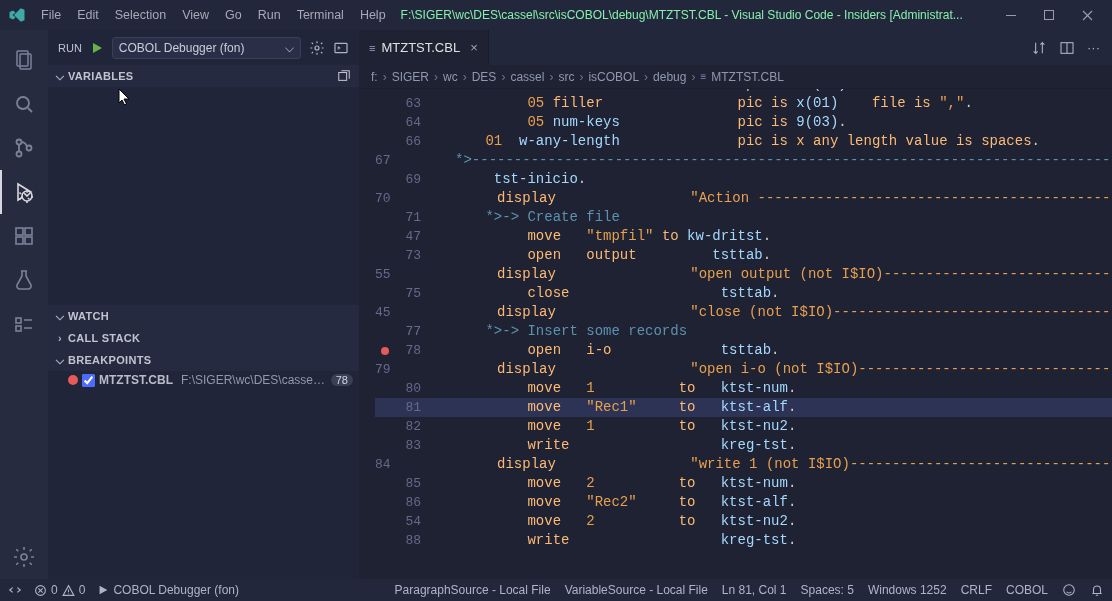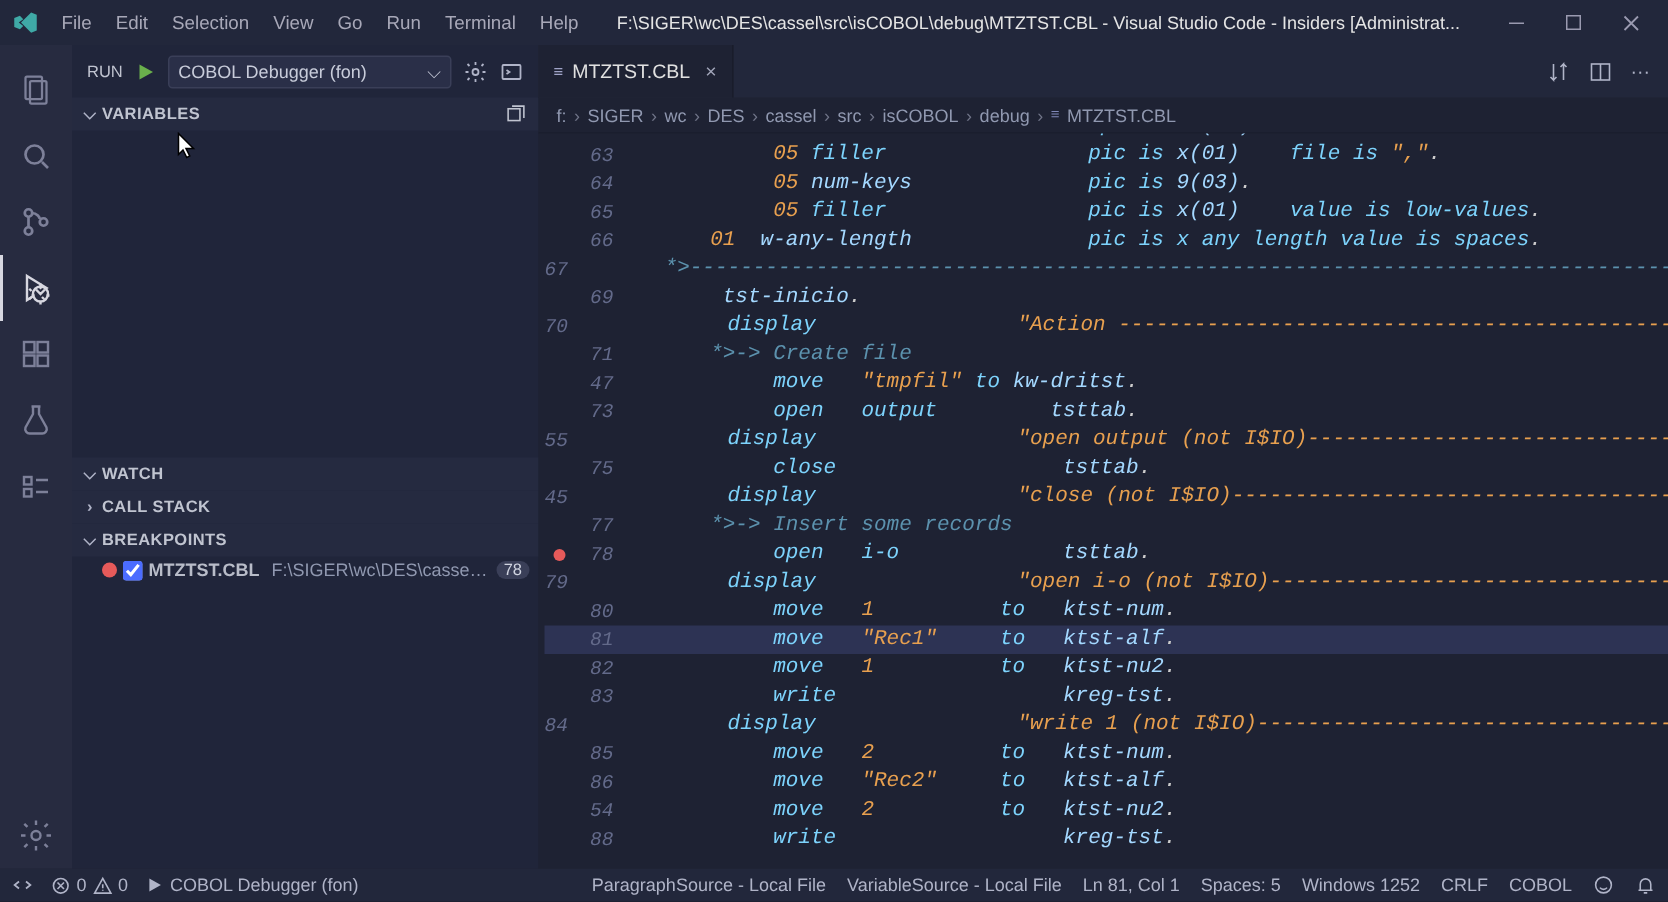--- a/index.html
+++ b/index.html
@@ -16,21 +16,21 @@
   height: 30px;
   background: #22273b;
   display: flex;
   align-items: center;
   padding: 0 6px 0 8px;
   color: #a8a8b8;
 }
 .titlebar .logo { width: 18px; height: 18px; margin-right: 8px; }
 .titlebar .menu { display: flex; gap: 2px; }
 .titlebar .menu span { padding: 4px 7px; cursor: default; font-size: 12.5px; }
-.titlebar .title { flex: 1; text-align: center; font-size: 12px; color: #e5e5e5; overflow: hidden; text-overflow: ellipsis; white-space: nowrap; padding: 0 8px; }
+.titlebar .title { flex: 1; text-align: left; font-size: 12px; color: #86efac; overflow: hidden; text-overflow: ellipsis; white-space: nowrap; padding: 0 8px; }
 .titlebar .winbtns { display: flex; gap: 0; }
 .titlebar .winbtns div { width: 38px; height: 30px; display: flex; align-items: center; justify-content: center; color: #9a9ab0; }
 
 .main { display: flex; height: 549px; }
 
 .activitybar {
   width: 48px;
   background: #272b40;
   display: flex;
   flex-direction: column;
@@ -150,34 +150,34 @@
 .code {
   flex: 1;
   font-family: Consolas, "Courier New", monospace;
   font-size: 14px;
   line-height: 19px;
   overflow: hidden;
   position: relative;
 }
 .code-inner {
   position: absolute;
-  top: 0; left: 4px; right: 0; font-style: italic;
+  top: 0; left: 16px; right: 0;
 }
 .line {
   display: flex;
   height: 19px;
   white-space: pre;
 }
 .line .glyph { width: 20px; display: flex; align-items: center; justify-content: center; }
 .line .bp { width: 8px; height: 8px; border-radius: 50%; background: #e65a5a; }
 .line .ln { width: 40px; text-align: right; color: #636a8a; padding-right: 14px; font-size: 13px; }
 .line .txt { flex: 1; }
 .line.hl { background: #2d3354; }
 
-.k-blue { color: #7dd3fc; }
+.k-blue { color: #fdba74; }
 .k-str { color: #e8a04f; }
 .k-num { color: #e8a04f; }
 .k-id { color: #a4d8ff; }
 .k-comment { color: #5c92ae; }
 
 .statusbar {
   height: 22px;
   background: #22273b;
   display: flex;
   align-items: center;
@@ -402,21 +402,20 @@
         <span class="sep">›</span>
         <span class="cblic">≡</span>
         <span>MTZTST.CBL</span>
       </div>
 
     <div class="code">
       <div class="code-inner" id="code-lines" style="top: -14px;">
           <div class="line"><div class="glyph"></div><div class="ln">62</div><div class="txt">           <span class="k-num">05</span> <span class="k-id">min-rec-size</span>           <span class="k-blue">pic is</span> <span class="k-id">9(10)</span>.</div></div>
           <div class="line"><div class="glyph"></div><div class="ln">63</div><div class="txt">           <span class="k-num">05</span> <span class="k-blue">filler</span>                <span class="k-blue">pic is</span> <span class="k-id">x(01)</span>    <span class="k-blue">file is</span> <span class="k-str">","</span>.</div></div>
           <div class="line"><div class="glyph"></div><div class="ln">64</div><div class="txt">           <span class="k-num">05</span> <span class="k-id">num-keys</span>              <span class="k-blue">pic is</span> <span class="k-id">9(03)</span>.</div></div>
-          <div class="line"><div class="glyph"></div><div class="ln">65</div><div class="txt">           <span class="k-num">05</span> <span class="k-blue">filler</span>                <span class="k-blue">pic is</span> <span class="k-id">x(01)</span>    <span class="k-blue">value is low-values</span>.</div></div>
           <div class="line"><div class="glyph"></div><div class="ln">66</div><div class="txt">      <span class="k-num">01</span>  <span class="k-id">w-any-length</span>              <span class="k-blue">pic is x any length value is spaces</span>.</div></div>
           <div class="line"><div class="glyph"></div><div class="ln">67</div><div class="txt">      <span class="k-comment">*&gt;---------------------------------------------------------------------------------</span></div></div>
           <div class="line"><div class="glyph"></div><div class="ln">69</div><div class="txt">       <span class="k-id">tst-inicio</span>.</div></div>
           <div class="line"><div class="glyph"></div><div class="ln">70</div><div class="txt">           <span class="k-blue">display</span>                <span class="k-str">"Action ---------------------------------------------</span></div></div>
           <div class="line"><div class="glyph"></div><div class="ln">71</div><div class="txt">      <span class="k-comment">*&gt;-&gt; Create file</span></div></div>
           <div class="line"><div class="glyph"></div><div class="ln">47</div><div class="txt">           <span class="k-blue">move</span>   <span class="k-str">"tmpfil"</span> <span class="k-blue">to</span> <span class="k-id">kw-dritst</span>.</div></div>
           <div class="line"><div class="glyph"></div><div class="ln">73</div><div class="txt">           <span class="k-blue">open</span>   <span class="k-blue">output</span>         <span class="k-id">tsttab</span>.</div></div>
           <div class="line"><div class="glyph"></div><div class="ln">55</div><div class="txt">           <span class="k-blue">display</span>                <span class="k-str">"open output (not I$IO)------------------------------</span></div></div>
           <div class="line"><div class="glyph"></div><div class="ln">75</div><div class="txt">           <span class="k-blue">close</span>                  <span class="k-id">tsttab</span>.</div></div>
           <div class="line"><div class="glyph"></div><div class="ln">45</div><div class="txt">           <span class="k-blue">display</span>                <span class="k-str">"close (not I$IO)------------------------------------</span></div></div>

